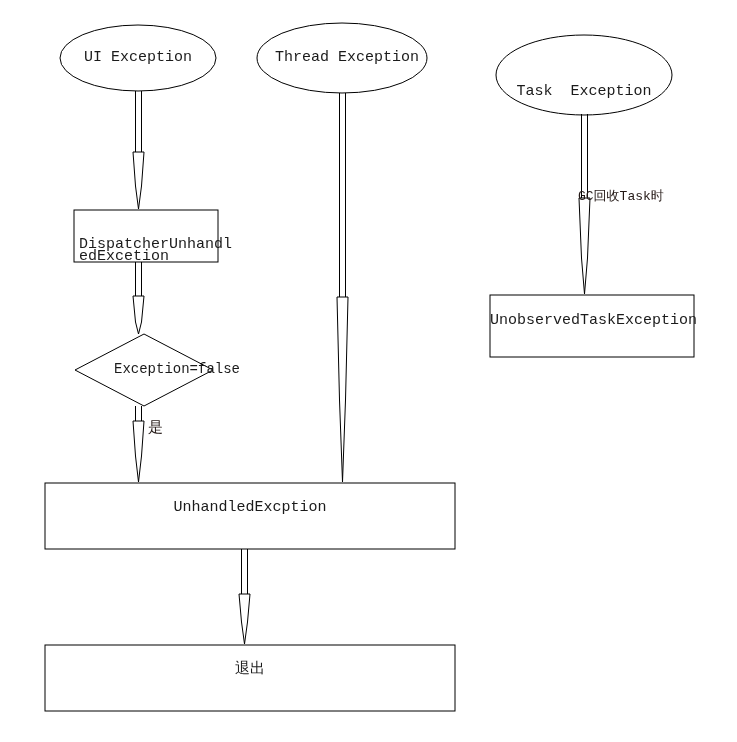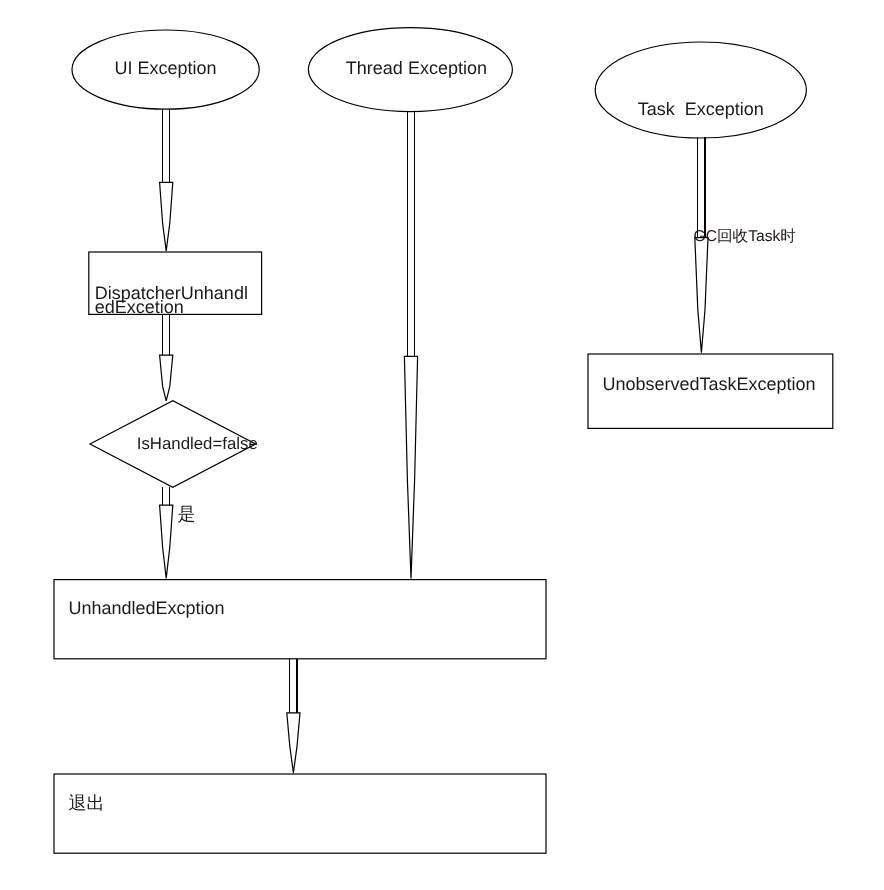--- a/index.html
+++ b/index.html
@@ -38,33 +38,32 @@
   }
   .conn-head {
     fill: #ffffff;
     stroke: #000000;
     stroke-width: 1;
     stroke-linejoin: miter;
   }
   .node-text {
     position: absolute;
     color: #1b1b1b;
-    font-family: Liberation Sans, sans-serif;
+    font-family: Liberation Mono, monospace;
     white-space: pre;
     line-height: 1.0;
     pointer-events: none;
   }
   .t-ellipse {
     font-size: 15px;
     text-align: center;
   }
   .t-box-center {
     font-size: 15px;
-    text-align: left;
-    padding-left: 12px;
+    text-align: center;
   }
   .t-box-left {
     font-size: 15px;
     text-align: left;
     line-height: 34px;
   }
   .t-diamond {
     font-size: 14px;
     text-align: left;
   }
@@ -135,21 +134,21 @@
   <div class="node-text t-ellipse" style="left:58px; top:50px; width:160px;">UI Exception</div>
 
   <div class="node-text t-ellipse" style="left:262px; top:50px; width:170px;">Thread Exception</div>
 
   <div class="node-text t-ellipse" style="left:496px; top:84px; width:176px;">Task  Exception</div>
 
   <div class="node-text t-box-left" style="left:79px; top:228px; width:150px;">DispatcherUnhandl</div>
 
   <div class="node-text t-box-left" style="left:79px; top:240px; width:150px;">edExcetion</div>
 
-  <div class="node-text t-diamond" style="left:114px; top:362px; width:160px;">IsHandled=false</div>
+  <div class="node-text t-diamond" style="left:114px; top:362px; width:160px;">Exception=false</div>
 
   <div class="node-text t-box-center" style="left:490px; top:313px; width:204px;">UnobservedTaskException</div>
 
   <div class="node-text t-box-center" style="left:45px; top:500px; width:410px;">UnhandledExcption</div>
 
   <div class="node-text t-box-center t-cjk" style="left:45px; top:662px; width:410px;">退出</div>
 
   <div class="node-text t-edge-label t-cjk" style="left:148px; top:421px; width:40px;">是</div>
 
   <div class="node-text t-edge-label" style="left:578px; top:190px; width:130px;">GC回收Task时</div>

